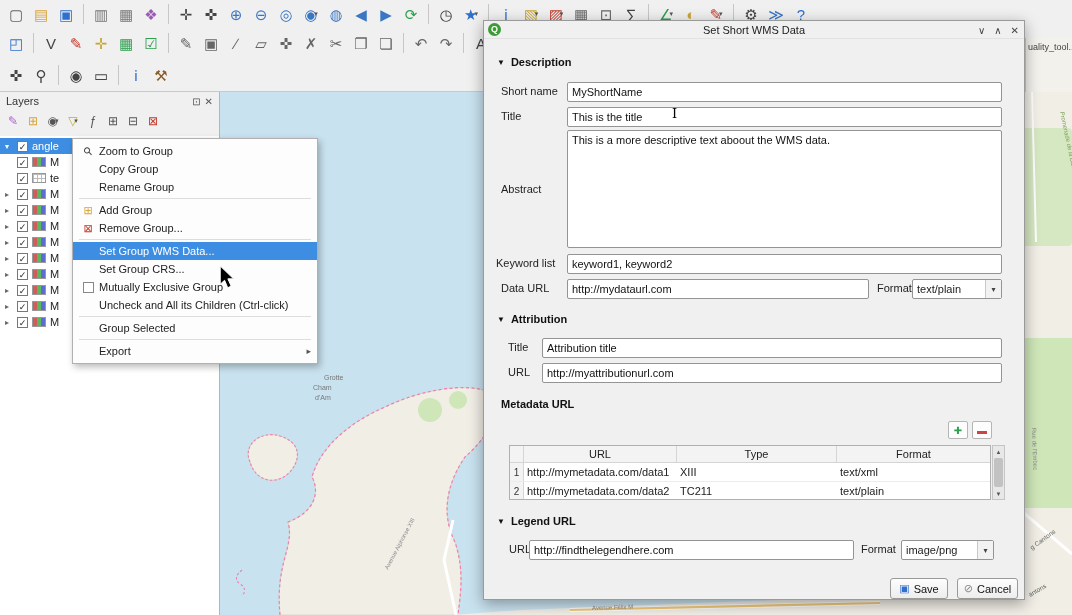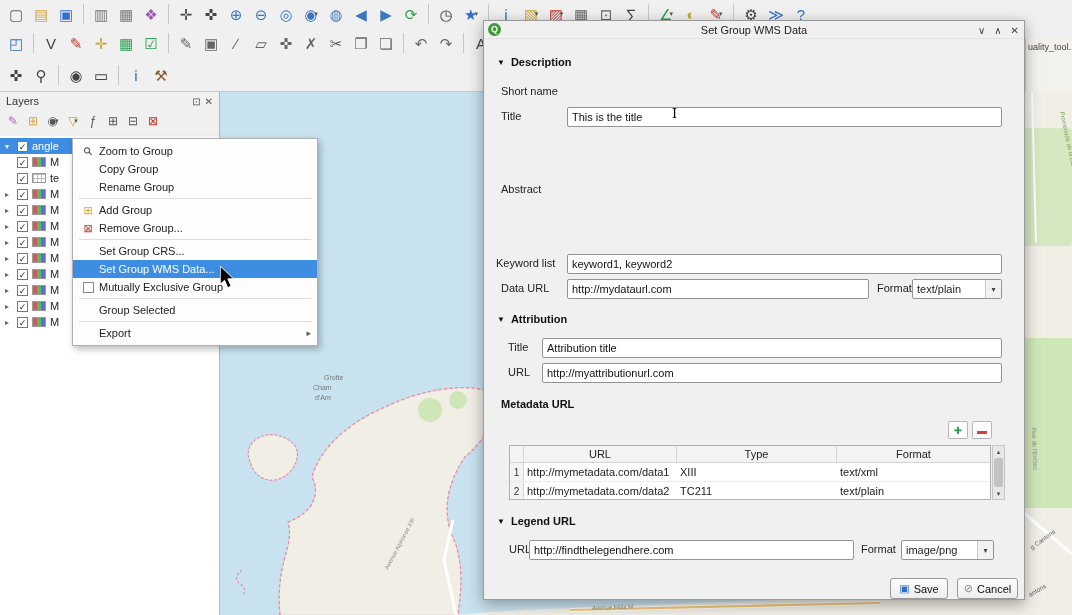--- a/index.html
+++ b/index.html
@@ -474,66 +474,72 @@
       </span>
       <span class="mlabel">Add Group</span>
     </div>
     <div class="mitem">
       <span class="micon">
         <span style="color: rgb(192, 57, 43);">⊠</span>
       </span>
       <span class="mlabel">Remove Group...</span>
     </div>
     <div class="msep"></div>
-    <div class="mitem">
-      <span class="micon"></span>
-      <span class="mlabel">Set Group CRS...</span>
-    </div>
     <div class="mitem hl">
       <span class="micon"></span>
       <span class="mlabel">Set Group WMS Data...</span>
     </div>
     <div class="mitem">
+      <span class="micon"></span>
+      <span class="mlabel">Set Group CRS...</span>
+    </div>
+    <div class="mitem">
       <span class="micon">
         <span class="mcheck"></span>
       </span>
       <span class="mlabel">Mutually Exclusive Group</span>
+    </div>
+    <div class="mitem">
+      <span class="micon"></span>
+      <span class="mlabel">Uncheck and All its Children (Ctrl-click)</span>
     </div>
     <div class="msep"></div>
     <div class="mitem">
       <span class="micon"></span>
       <span class="mlabel">Group Selected</span>
     </div>
     <div class="msep"></div>
     <div class="mitem">
       <span class="micon"></span>
       <span class="mlabel">Export</span>
       <span class="msub">▸</span>
     </div>
   </div>
 
 <div class="dialog">
   <div class="dlg-titlebar">
     <span class="qlogo">Q</span>
-    <span>Set Group WMS Data</span>
+    <span>Set Short WMS Data</span>
     <span class="dlg-winbtns">
       <span>∨</span>
       <span>∧</span>
       <span>✕</span>
     </span>
   </div>
 
   <div class="sect" style="left:13px;top:35px">
     <span class="arrow">▼</span>
     <span>Description</span>
   </div>
   <div class="flabel" style="left:17px;top:64px">Short name</div>
+  <input class="fin" style="left: 83px; top: 61px; width: 435px;" value="MyShortName">
   <div class="flabel" style="left:17px;top:89px">Title</div>
   <input class="fin" style="left: 83px; top: 86px; width: 435px;" value="This is the title">
   <div class="flabel" style="left:17px;top:162px">Abstract</div>
+  <textarea class="fin" style="left: 83px; top: 109px; width: 435px;">This is a more descriptive text aboout the WMS data.</textarea>
   <div class="flabel" style="left:12px;top:236px">Keyword list</div>
   <input class="fin" style="left: 83px; top: 233px; width: 435px;" value="keyword1, keyword2">
   <div class="flabel" style="left:17px;top:261px">Data URL</div>
   <input class="fin" style="left: 83px; top: 258px; width: 302px;" value="http://mydataurl.com">
   <div class="flabel" style="left:393px;top:261px">Format</div>
   <div class="combo" style="left:428px;top:258px;width:90px">
     <span class="cval">text/plain</span>
     <span class="cbtnbox">▾</span>
   </div>
 

